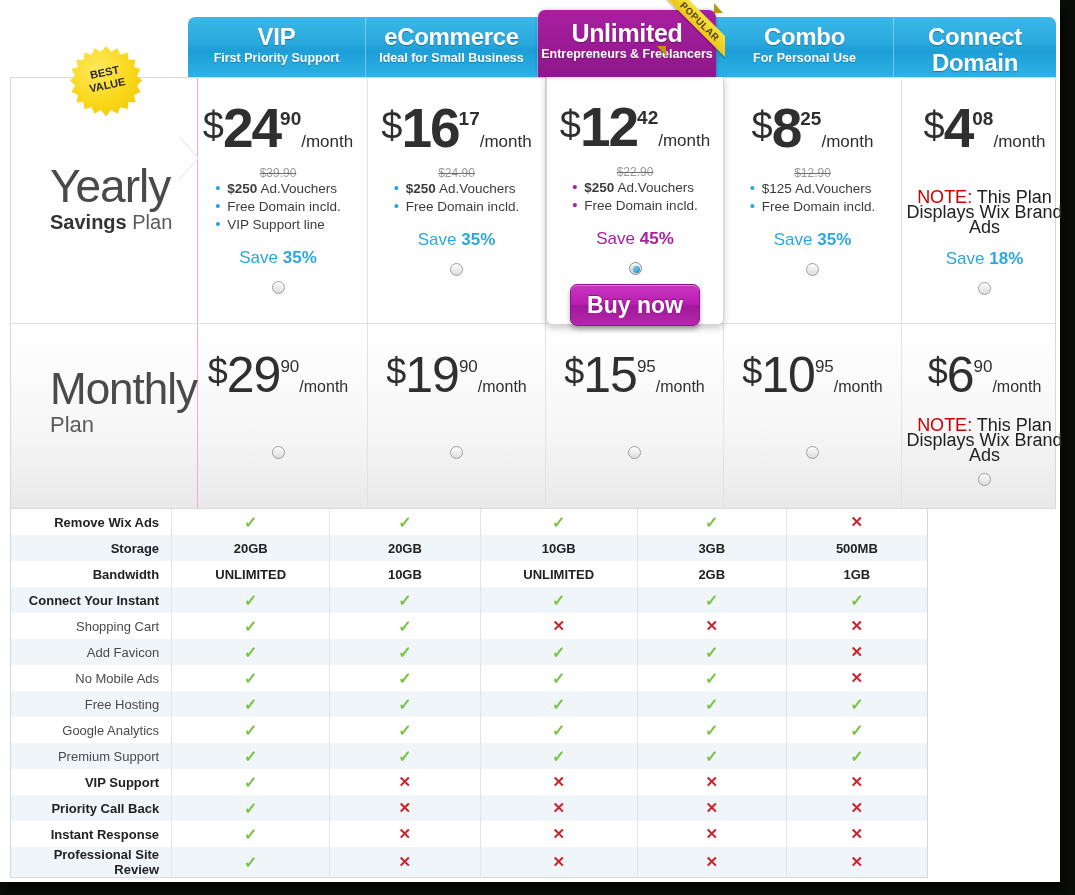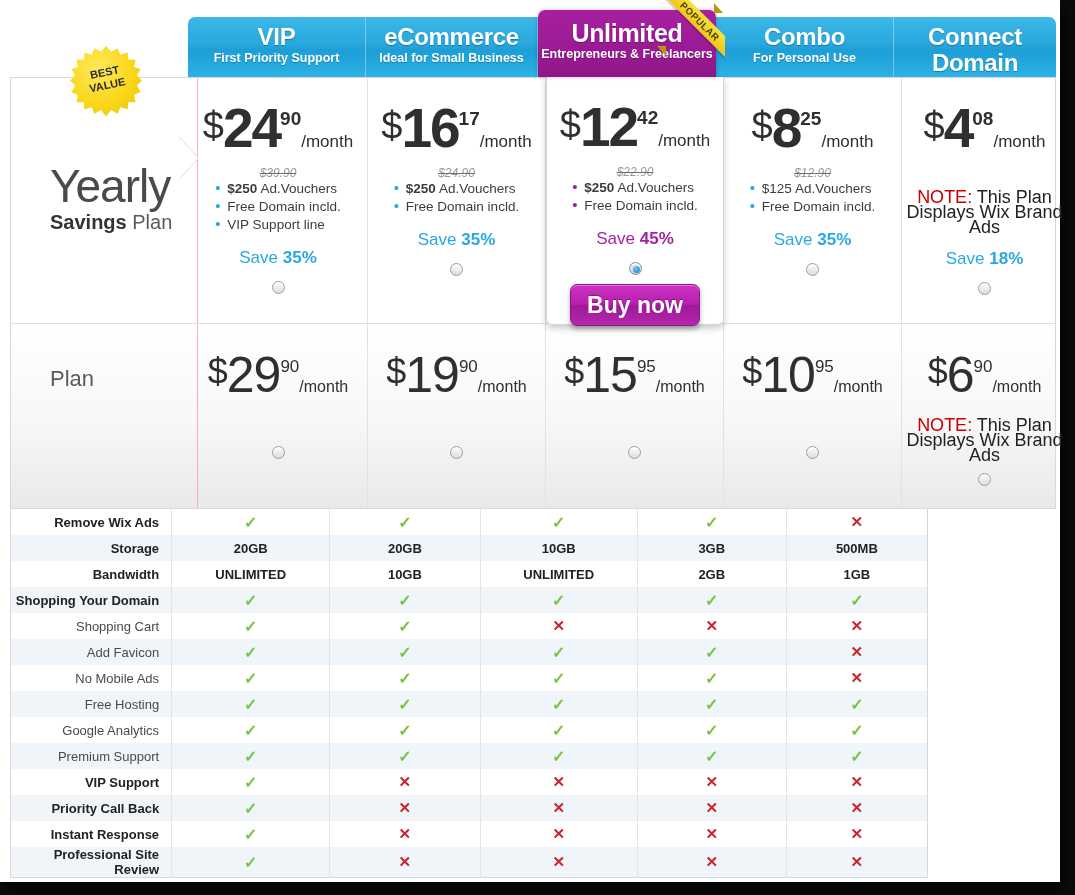--- a/index.html
+++ b/index.html
@@ -203,21 +203,20 @@
   .price .int { font-size: 55px; font-weight: bold; letter-spacing: -2px; }
   .price .cent { font-size: 19px; font-weight: bold; vertical-align: 22px; letter-spacing: 0; }
   .price .per { font-size: 17px; font-weight: 300; letter-spacing: 0; }
 
   .oldprice {
     margin-top: 6px;
     font-size: 12px;
     color: #9a9a9a;
     text-decoration: line-through;
     text-decoration-color: #6f6f6f;
-    font-style: italic;
   }
 
   .perks {
     display: inline-block;
     text-align: left;
     font-size: 13.5px;
     color: #3c3c3c;
     line-height: 18px;
   }
   .perks li { list-style: none; padding-left: 12px; position: relative; white-space: nowrap; }
@@ -401,20 +400,21 @@
     <div class="star"></div>
     <div class="btxt">
       <span>BEST</span><br>
       <span>VALUE</span>
     </div>
   </div>
 
   <div class="monthly-band">
     <div class="label-cell">
       <div class="monthly-title">
+        <div class="big">Monthly</div>
         <div class="sml">Plan</div>
       </div>
     </div>
     <div id="monthly-cells">
         <div class="pcol" style="left: 178px; width: 179px;">
           <div class="price mprice"><span class="cur">$</span><span class="int">29</span><span class="cent">90</span><span class="per">/month</span></div>
           <div class="radio" style="margin-top:42px"></div>
         </div>
         <div class="pcol" style="left: 357px; width: 178px;">
           <div class="price mprice"><span class="cur">$</span><span class="int">19</span><span class="cent">90</span><span class="per">/month</span></div>
@@ -456,21 +456,21 @@
         </tr>
         <tr class="strong">
           <td class="flabel">Bandwidth</td>
           <td style="width: 179px;">UNLIMITED</td>
           <td style="width: 178px;">10GB</td>
           <td style="width: 178px;">UNLIMITED</td>
           <td style="width: 178px;">2GB</td>
           <td class="last" style="width: 165px;">1GB</td>
         </tr>
         <tr class="alt strong">
-          <td class="flabel">Shopping Your Domain</td>
+          <td class="flabel">Connect Your Instant</td>
           <td style="width: 179px;"><span class="ck">✓</span></td>
           <td style="width: 178px;"><span class="ck">✓</span></td>
           <td style="width: 178px;"><span class="ck">✓</span></td>
           <td style="width: 178px;"><span class="ck">✓</span></td>
           <td class="last" style="width: 165px;"><span class="ck">✓</span></td>
         </tr>
         <tr>
           <td class="flabel">Shopping Cart</td>
           <td style="width: 179px;"><span class="ck">✓</span></td>
           <td style="width: 178px;"><span class="ck">✓</span></td>

